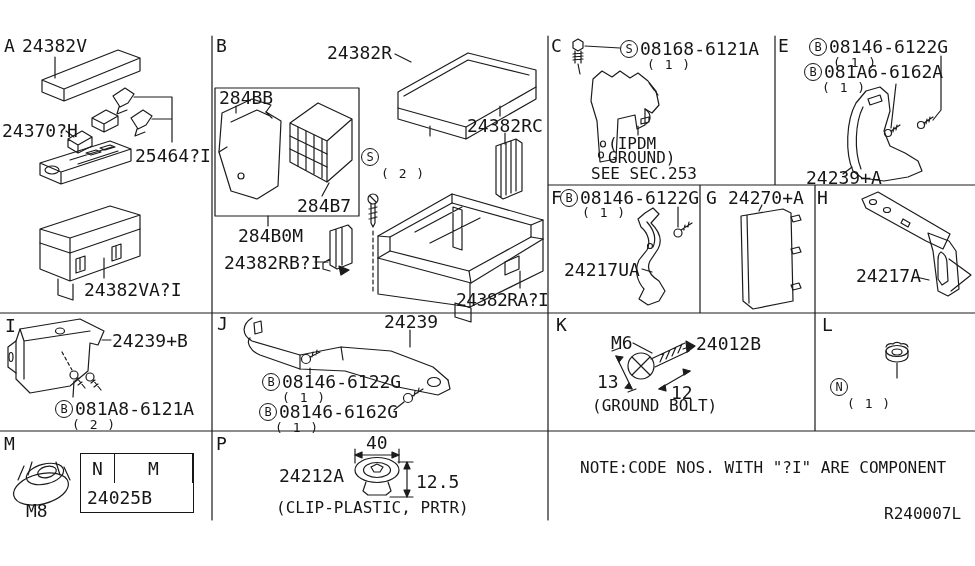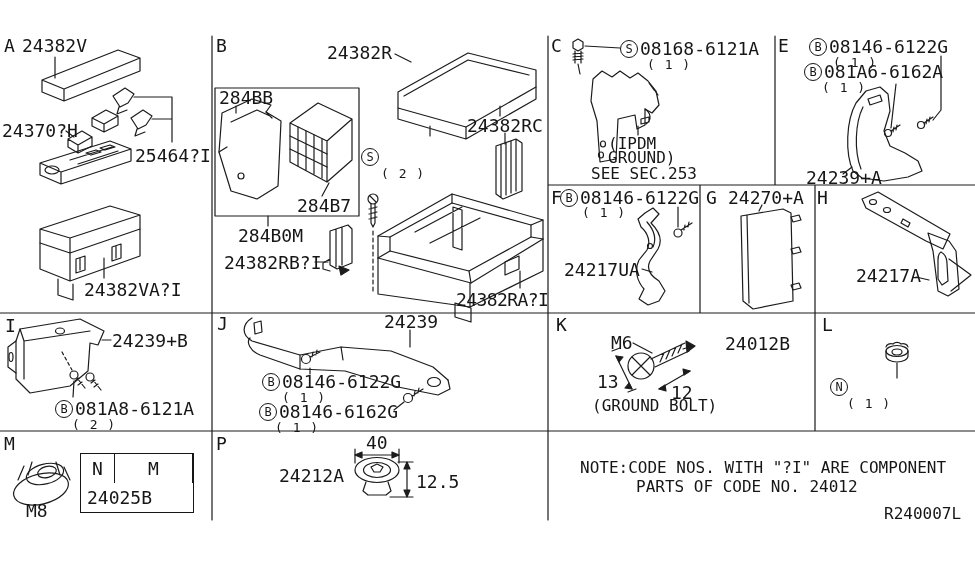--- a/index.html
+++ b/index.html
@@ -263,21 +263,21 @@
 </div>
 <div class="lbl qty" style="left:282px;top:391px">( 1 )</div>
 <div class="lbl row" style="left:259px;top:402px">
   <span class="sym">B</span>
   <span>08146-6162G</span>
 </div>
 <div class="lbl qty" style="left:275px;top:421px">( 1 )</div>
 
 <div class="lbl" style="left:556px;top:315px">K</div>
 <div class="lbl" style="left:611px;top:333px">M6</div>
-<div class="lbl" style="left:725px;top:334px">24012B</div>
+<div class="lbl" style="left:696px;top:334px">24012B</div>
 <div class="lbl" style="left:597px;top:372px">13</div>
 <div class="lbl" style="left:671px;top:383px">12</div>
 <div class="lbl sm" style="left:592px;top:397px">(GROUND BOLT)</div>
 
 <div class="lbl" style="left:822px;top:315px">L</div>
 <div class="lbl row" style="left:830px;top:378px">
   <span class="sym">N</span>
 </div>
 <div class="lbl qty" style="left:847px;top:397px">( 1 )</div>
 
@@ -286,18 +286,18 @@
 <div class="mtable">
   <div class="c k">N</div>
   <div class="c k">M</div>
   <div class="c v">24025B</div>
 </div>
 
 <div class="lbl" style="left:216px;top:434px">P</div>
 <div class="lbl" style="left:279px;top:466px">24212A</div>
 <div class="lbl" style="left:366px;top:433px">40</div>
 <div class="lbl" style="left:416px;top:472px">12.5</div>
+<div class="lbl sm" style="left:276px;top:499px">(CLIP-PLASTIC, PRTR)</div>
 
 <div class="lbl sm" style="left:580px;top:459px">NOTE:CODE NOS. WITH "?I" ARE COMPONENT</div>
-<div class="lbl sm" style="left:636px;top:478px">PARTS OF CODE NO. 24012</div>
 <div class="lbl sm" style="left:884px;top:505px">R240007L</div>
 
 </div>
 
 </body></html>

